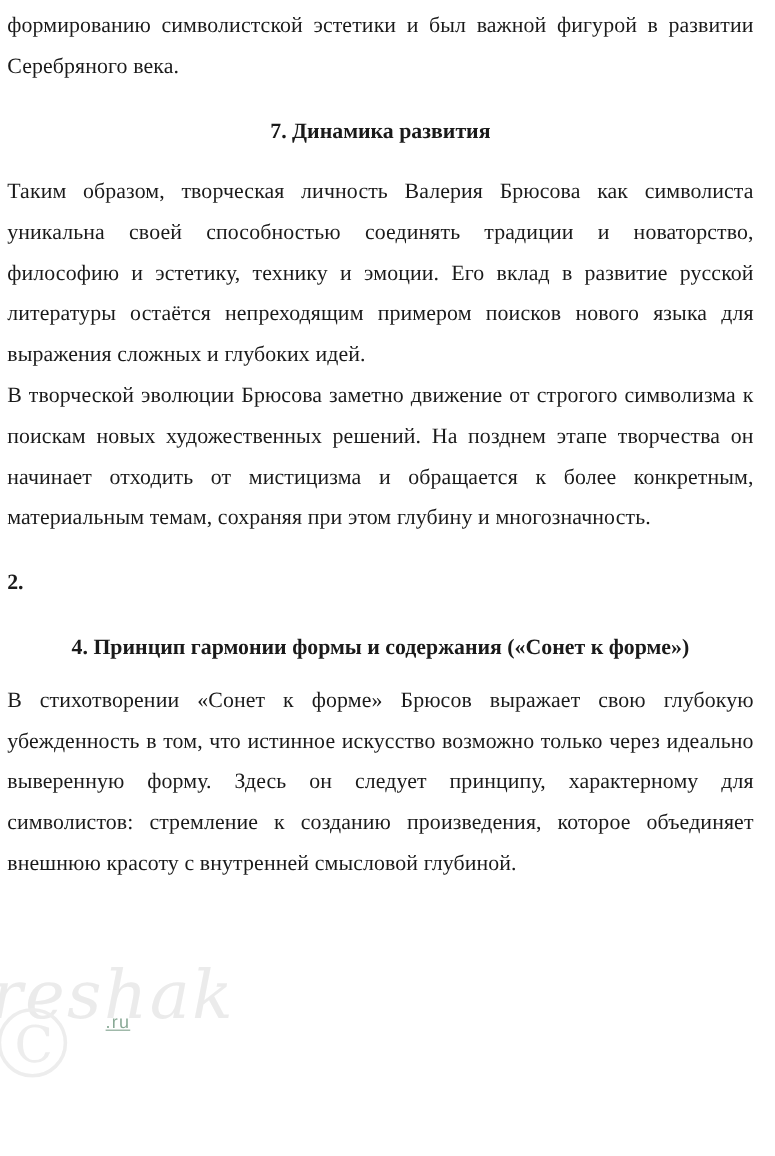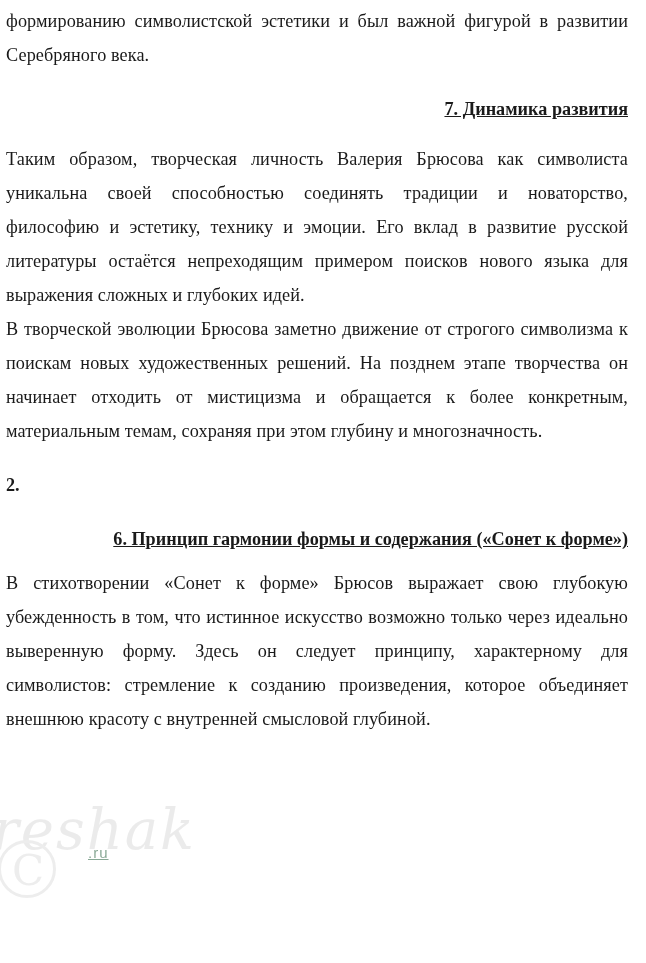--- a/index.html
+++ b/index.html
@@ -32,22 +32,21 @@
     letter-spacing: 0.1px;
   }
   p.para.spaced {
     margin-top: 18px;
   }
   h2.heading {
     margin: 22px 0 12px 0;
     font-size: 18.2px;
     line-height: 30px;
     font-weight: bold;
-    text-align: right;
-    text-decoration: underline;
+    text-align: center;
   }
   h2.heading.small-gap {
     margin-top: 26px;
   }
   .numline {
     margin: 24px 0 14px 0;
     font-size: 18.2px;
     font-weight: bold;
     line-height: 26px;
   }
@@ -118,17 +117,17 @@
 
   <h2 class="heading">7. Динамика развития</h2>
 
   <p class="para spaced">Таким образом, творческая личность Валерия Брюсова как символиста уникальна своей способностью соединять традиции и новаторство, философию и эстетику, технику и эмоции. Его вклад в развитие русской литературы остаётся непреходящим примером поисков нового языка для выражения сложных и глубоких идей.</p>
 
   <p class="para">В творческой эволюции Брюсова заметно движение от строгого символизма к поискам новых художественных решений. На позднем этапе творчества он начинает отходить от мистицизма и обращается к более конкретным, материальным темам, сохраняя при этом глубину и многозначность.</p>
 
   <div class="numline">2.</div>
 
 
-  <h2 class="heading small-gap">6. Принцип гармонии формы и содержания («Сонет к форме»)</h2>
+  <h2 class="heading small-gap">4. Принцип гармонии формы и содержания («Сонет к форме»)</h2>
 
   <p class="para">В стихотворении «Сонет к форме» Брюсов выражает свою глубокую убежденность в том, что истинное искусство возможно только через идеально выверенную форму. Здесь он следует принципу, характерному для символистов: стремление к созданию произведения, которое объединяет внешнюю красоту с внутренней смысловой глубиной.</p>
 
 </div>
 
 </body></html>

